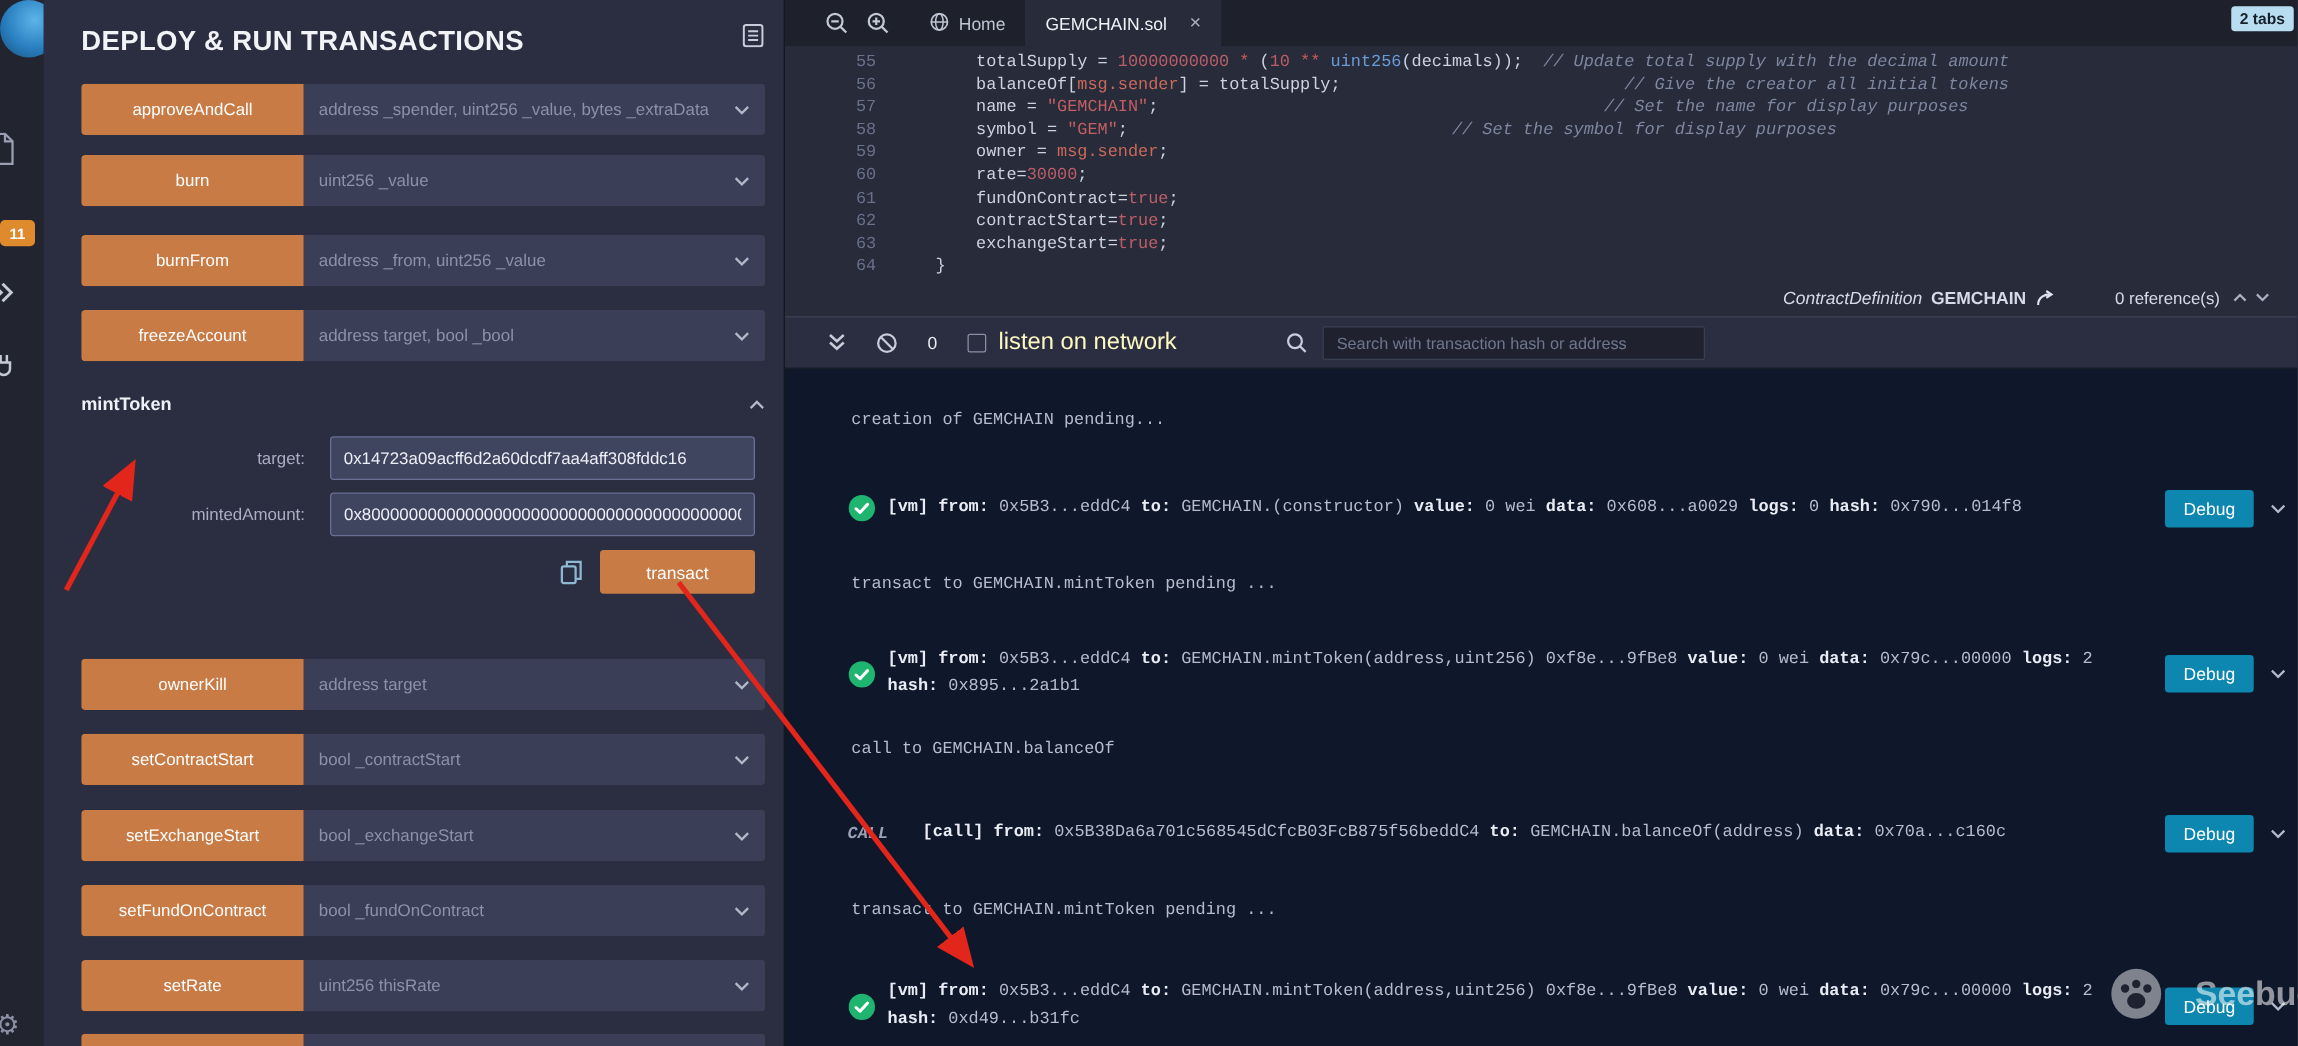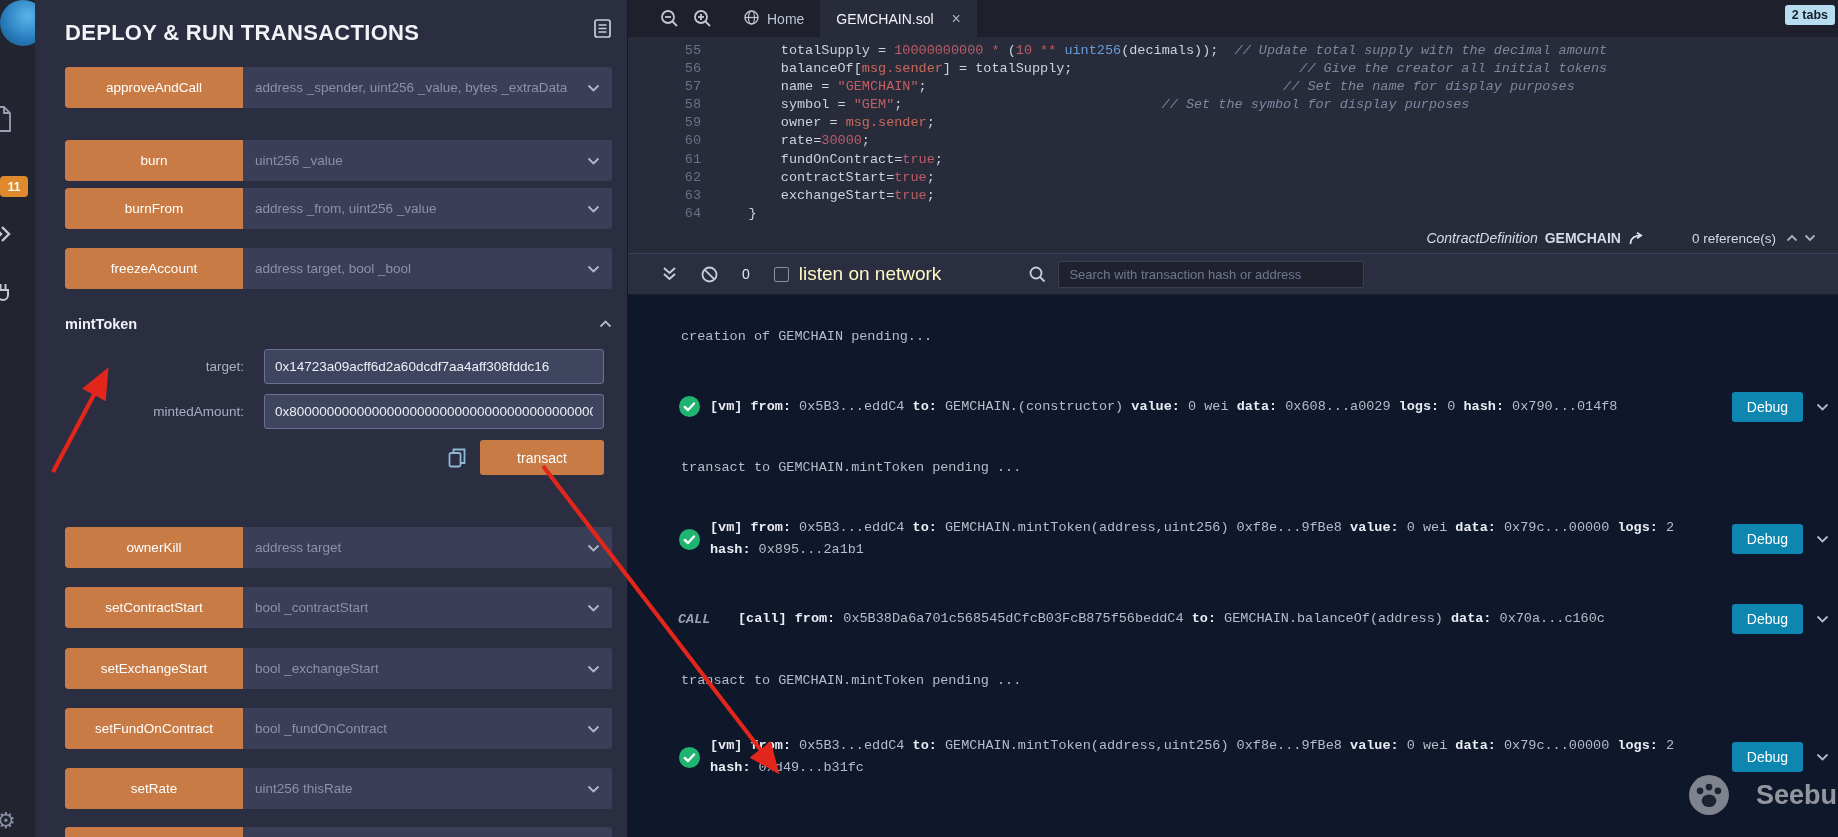--- a/index.html
+++ b/index.html
@@ -162,21 +162,21 @@
           <button class="fn-btn">approveAndCall</button>
           <div class="fn-input">
             <span class="fn-ph">address _spender, uint256 _value, bytes _extraData</span>
             <span class="fn-chev chev">
               <svg width="13" height="8" viewBox="0 0 13 8">
                 <polyline points="1.5,1.5 6.5,6.5 11.5,1.5" fill="none" stroke="#b3b8c8" stroke-width="1.8"></polyline>
               </svg>
             </span>
           </div>
         </div>
-        <div class="fn-row" style="top: 140px;">
+        <div class="fn-row" style="top: 124px;">
           <button class="fn-btn">burn</button>
           <div class="fn-input">
             <span class="fn-ph">uint256 _value</span>
             <span class="fn-chev chev">
               <svg width="13" height="8" viewBox="0 0 13 8">
                 <polyline points="1.5,1.5 6.5,6.5 11.5,1.5" fill="none" stroke="#b3b8c8" stroke-width="1.8"></polyline>
               </svg>
             </span>
           </div>
         </div>
@@ -425,20 +425,21 @@
             <div class="t-line"><span class="tk-g">[vm]</span><span class="tk-b"> from:</span><span class="tk-v"> 0x5B3...eddC4 </span><span class="tk-b">to:</span><span class="tk-v"> GEMCHAIN.mintToken(address,uint256) 0xf8e...9fBe8 </span><span class="tk-b">value:</span><span class="tk-v"> 0 wei </span><span class="tk-b">data:</span><span class="tk-v"> 0x79c...00000 </span><span class="tk-b">logs:</span><span class="tk-v"> 2</span></div>
             <div class="t-line"><span class="tk-b">hash:</span><span class="tk-v"> 0x895...2a1b1</span></div>
           </div>
           <button class="debug-btn">Debug</button>
           <span class="t-chev chev">
             <svg width="13" height="8" viewBox="0 0 13 8">
               <polyline points="1.5,1.5 6.5,6.5 11.5,1.5" fill="none" stroke="#b3b8c8" stroke-width="1.8"></polyline>
             </svg>
           </span>
         </div>
+        <div class="t-entry info" style="margin-top: 30px;">call to GEMCHAIN.balanceOf</div>
         <div class="t-entry call has-icon" style="margin-top: 47px;">
           <div class="t-icon call-prefix">CALL</div>
           <div class="t-lines">
             <div class="t-line"><span class="tk-g">[call]</span><span class="tk-b"> from:</span><span class="tk-v"> 0x5B38Da6a701c568545dCfcB03FcB875f56beddC4 </span><span class="tk-b">to:</span><span class="tk-v"> GEMCHAIN.balanceOf(address) </span><span class="tk-b">data:</span><span class="tk-v"> 0x70a...c160c</span></div>
           </div>
           <button class="debug-btn">Debug</button>
           <span class="t-chev chev">
             <svg width="13" height="8" viewBox="0 0 13 8">
               <polyline points="1.5,1.5 6.5,6.5 11.5,1.5" fill="none" stroke="#b3b8c8" stroke-width="1.8"></polyline>
             </svg>

